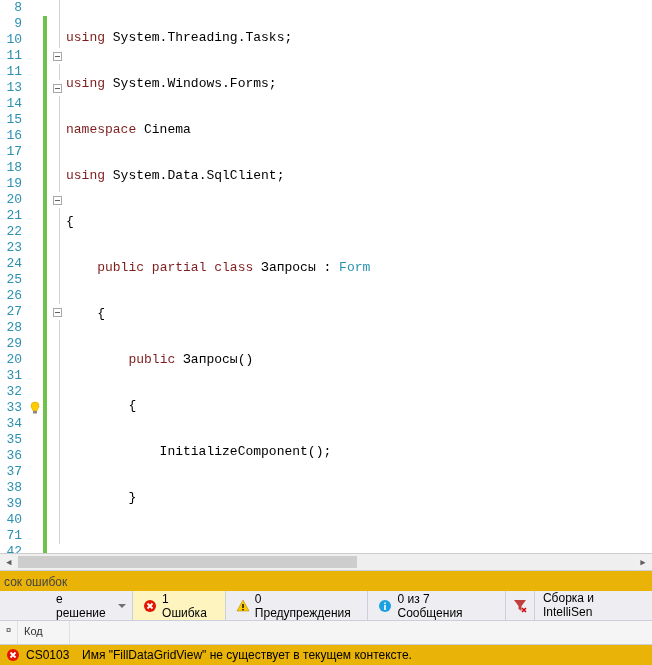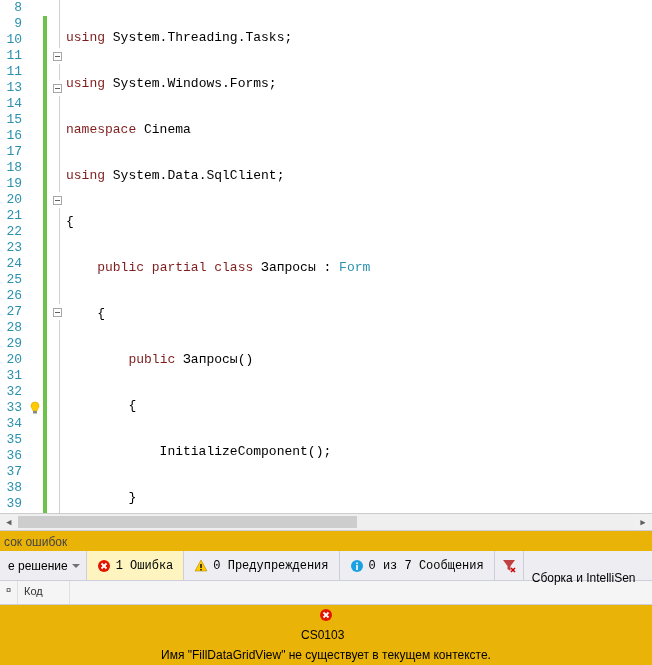--- a/index.html
+++ b/index.html
@@ -18,32 +18,32 @@
   .code { flex: 1; white-space: pre; overflow: hidden; padding-left: 2px; }
   .code .row { height: 16px; line-height: 16px; }
   .kw { color: #7f1d1d; }
   .typ { color: #2b91af; }
   .hscroll { height: 18px; background: #f0f0f0; border-top: 1px solid #cccccc; display: flex; align-items: center; }
   .hscroll .track { flex: 1; height: 16px; background: #efefef; position: relative; }
   .hscroll .thumb { position: absolute; left: 0; top: 2px; height: 12px; width: 55%; background: #cdcdcd; }
   .hscroll .arrow { width: 18px; height: 16px; display: flex; align-items: center; justify-content: center; color: #606060; }
   .errorlist { border-top: 1px solid #cccedb; background: #eab308; font-family: 'Segoe UI', Tahoma, sans-serif; font-size: 12px; }
   .errorlist .tab { padding: 4px 8px 2px 4px; color: #444; }
-  .errorlist .toolbar { display: flex; align-items: center; border-bottom: 1px solid #cccedb; background: #eeeef2; height: 30px; }
+  .errorlist .toolbar { display: flex; border-bottom: 1px solid #cccedb; background: #eeeef2; height: 30px; padding-left: 48px; }
   .errorlist .dropdown { padding: 0 18px 0 8px; height: 100%; display: flex; align-items: center; border-right: 1px solid #cccedb; position: relative; }
   .errorlist .dropdown::after { content: ''; position: absolute; right: 6px; top: 13px; border: 4px solid transparent; border-top-color: #717171; }
-  .errorlist .filterbtn { display: flex; align-items: center; padding: 0 10px; height: 100%; border-right: 1px solid #cccedb; gap: 5px; cursor: pointer; font-family: Liberation Mono, monospace; }
+  .errorlist .filterbtn { display: flex; align-items: center; padding: 0 10px; height: 100%; border-right: 1px solid #cccedb; gap: 5px; cursor: pointer; }
   .errorlist .filterbtn.active { background: #fdf4bf; }
   .errorlist .icon { width: 14px; height: 14px; display: flex; align-items: center; justify-content: center; }
   .errorlist .icon svg { width: 14px; height: 14px; }
   .errorlist .toolbtn { padding: 0 6px; height: 100%; display: flex; align-items: center; border-right: 1px solid #cccedb; }
-  .errorlist .right { padding: 0 8px; margin-top: 24px; }
+  .errorlist .right { padding: 0 8px; }
   .errorlist .header { display: flex; border-bottom: 1px solid #cccedb; background: #f5f5f5; font-size: 11px; color: #333; }
   .errorlist .header .col { padding: 4px 6px; border-right: 1px solid #e0e0e0; }
-  .errorlist .rows .erow { display: flex; align-items: center; padding: 3px 6px; gap: 6px; flex-direction: column; }
+  .errorlist .rows .erow { display: flex; align-items: center; padding: 3px 6px; gap: 6px; }
   .errorlist .rows .erow .ecode { width: 50px; color: #000; }
   .bulb-col { width: 14px; background: #fff; }
   .bulb-col .b { height: 16px; display: flex; align-items: center; justify-content: center; }
 </style>
 </head>
 <body>
 
 <div class="editor-area">
   <div class="gutter">
     <div class="ln">8</div>

